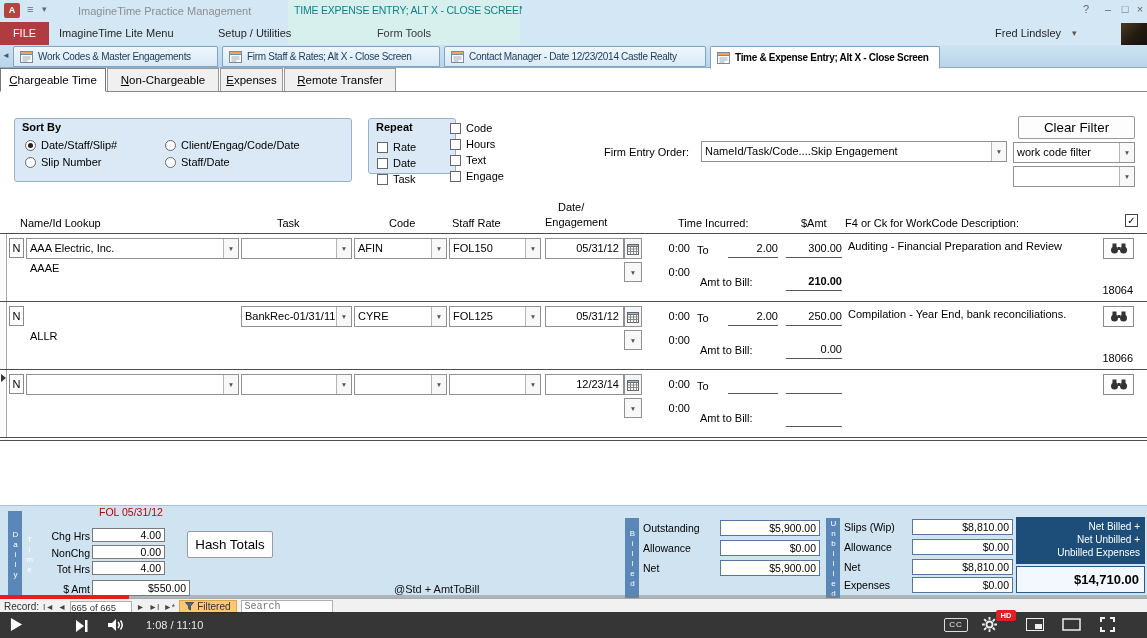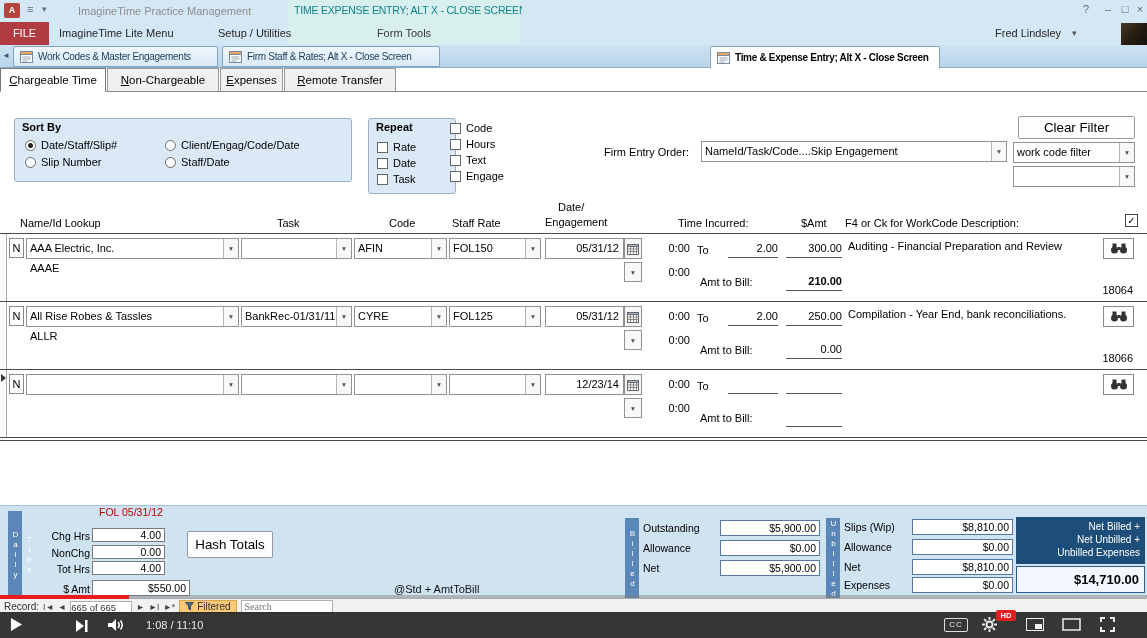--- a/index.html
+++ b/index.html
@@ -93,21 +93,21 @@
 .hashbtn{left:187px;top:25px;width:86px;height:27px;line-height:25px}
 .note{position:absolute;left:394px;top:77px;color:#111}
 .navy{position:absolute;left:1016px;top:11px;width:129px;height:47px;background:#1d4e79;color:#fff;text-align:right;font-size:10px;padding:3px 5px 0 0;line-height:13px}
 .total{position:absolute;left:1016px;top:60px;width:129px;height:27px;background:#f2f8fd;border:1px solid #2a5a8a;text-align:right;font-weight:bold;font-size:13px;line-height:25px;padding-right:5px}
 
 
 .recnav{position:absolute;left:0;top:598px;width:1147px;height:16px;background:#f1f1f1;border-top:1px solid #cfcfcf;display:flex;align-items:center;gap:4px;padding-left:4px;font-size:10px;color:#333}
 .rn-btn{color:#444;font-size:8.5px}
 .rn-pos{width:62px;height:12px;background:#fff;border:1px solid #b0b0b0;line-height:11px;font-size:9.5px}
 .rn-filter{display:flex;align-items:center;gap:3px;background:#f9c978;border:1px solid #d8a84a;padding:0 5px;height:13px}
-.rn-search{width:92px;height:13px;border:1px solid #b0b0b0;font-size:10px;padding:0 3px;font-family:Liberation Serif, serif}
+.rn-search{width:92px;height:13px;border:1px solid #b0b0b0;font-size:10px;padding:0 3px;font-family:Liberation Mono, monospace}
 
 
 .vtrack{position:absolute;left:0;top:595px;width:1147px;height:4px;background:rgba(125,125,125,.45);z-index:40}
 .vprog{position:absolute;left:0;top:595px;width:129px;height:4px;background:#e81c1c;z-index:41}
 .vbarc{position:absolute;left:0;top:612px;width:1147px;height:26px;background:rgba(26,26,26,.88);z-index:42}
 .vicon{position:absolute;display:flex;align-items:center;justify-content:center}
 .vtime{position:absolute;left:146px;top:0;height:26px;line-height:26px;color:#e8e8e8}
 .ccbox{position:absolute;left:944px;top:6px;width:24px;height:14px;border:1px solid #ddd;border-radius:2px;color:#eee;font-size:8px;text-align:center;line-height:12px;letter-spacing:1px}
 .hdbadge{position:absolute;left:996px;top:-2px;width:20px;height:11px;background:#e02020;border-radius:2px;color:#fff;font-size:7.5px;font-weight:bold;text-align:center;line-height:11px;z-index:45}
 </style>
@@ -147,20 +147,28 @@
       <span class="doctab-lbl">Work Codes &amp; Master Engagements</span>
     </div>
     <div class="doctab" style="left:222px;width:218px">
       <svg class="formicon" viewBox="0 0 13 12">
           <rect class="fi-bg" x="0.5" y="0.5" width="12" height="11"></rect>
           <rect class="fi-hd" x="0.5" y="0.5" width="12" height="3"></rect>
           <path class="fi-ln" d="M2.5 6 H10.5 M2.5 8 H10.5 M2.5 10 H7.5"></path>
         </svg>
       <span class="doctab-lbl">Firm Staff &amp; Rates;  Alt X - Close Screen</span>
     </div>
+    <div class="doctab" style="left:444px;width:262px">
+      <svg class="formicon" viewBox="0 0 13 12">
+          <rect class="fi-bg" x="0.5" y="0.5" width="12" height="11"></rect>
+          <rect class="fi-hd" x="0.5" y="0.5" width="12" height="3"></rect>
+          <path class="fi-ln" d="M2.5 6 H10.5 M2.5 8 H10.5 M2.5 10 H7.5"></path>
+        </svg>
+      <span class="doctab-lbl">Contact Manager - Date 12/23/2014  Castle Realty</span>
+    </div>
     <div class="doctab active" style="left:710px;width:230px">
       <svg class="formicon" viewBox="0 0 13 12">
           <rect class="fi-bg" x="0.5" y="0.5" width="12" height="11"></rect>
           <rect class="fi-hd" x="0.5" y="0.5" width="12" height="3"></rect>
           <path class="fi-ln" d="M2.5 6 H10.5 M2.5 8 H10.5 M2.5 10 H7.5"></path>
         </svg>
       <span class="doctab-lbl">Time &amp; Expense Entry;  Alt X - Close Screen</span>
     </div>
   </div>
 
@@ -184,21 +192,21 @@
     <label class="radio" style="left:10px;top:37px">
         <span class="rb"></span>
         <span>Slip Number</span>
       </label>
     <label class="radio" style="left:150px;top:37px">
         <span class="rb"></span>
         <span>Staff/Date</span>
       </label>
   </div>
 
-  <div class="groupbox" style="left:368px;top:118px;width:88px;height:76px">
+  <div class="groupbox" style="left:368px;top:118px;width:88px;height:56px">
     <div class="gb-title">Repeat</div>
     <label class="check" style="left:8px;top:22px">
         <span class="cb"></span>
         <span>Rate</span>
       </label>
     <label class="check" style="left:8px;top:38px">
         <span class="cb"></span>
         <span>Date</span>
       </label>
     <label class="check" style="left:8px;top:54px">
@@ -295,24 +303,20 @@
     <div class="time t2">0:00</div>
     <div class="idcode">AAAE</div>
     <span class="atb-lbl">Amt to Bill:</span>
     <div class="ul atb bold">210.00</div>
     <div class="slip">18064</div>
   </div>
 
   <div class="grid-row" style="top:301px">
     <div class="sel"></div>
     <div class="nbox">N</div>
-    <div class="combo" style="left:26px;top:4px;width:213px">
-        <span class="ctxt">All Rise Robes &amp; Tassles</span>
-        <span class="carrow">▼</span>
-      </div>
     <div class="combo" style="left:241px;top:4px;width:111px">
         <span class="ctxt">BankRec-01/31/11</span>
         <span class="carrow">▼</span>
       </div>
     <div class="combo" style="left:354px;top:4px;width:93px">
         <span class="ctxt">CYRE</span>
         <span class="carrow">▼</span>
       </div>
     <div class="combo" style="left:449px;top:4px;width:92px">
         <span class="ctxt">FOL125</span>

